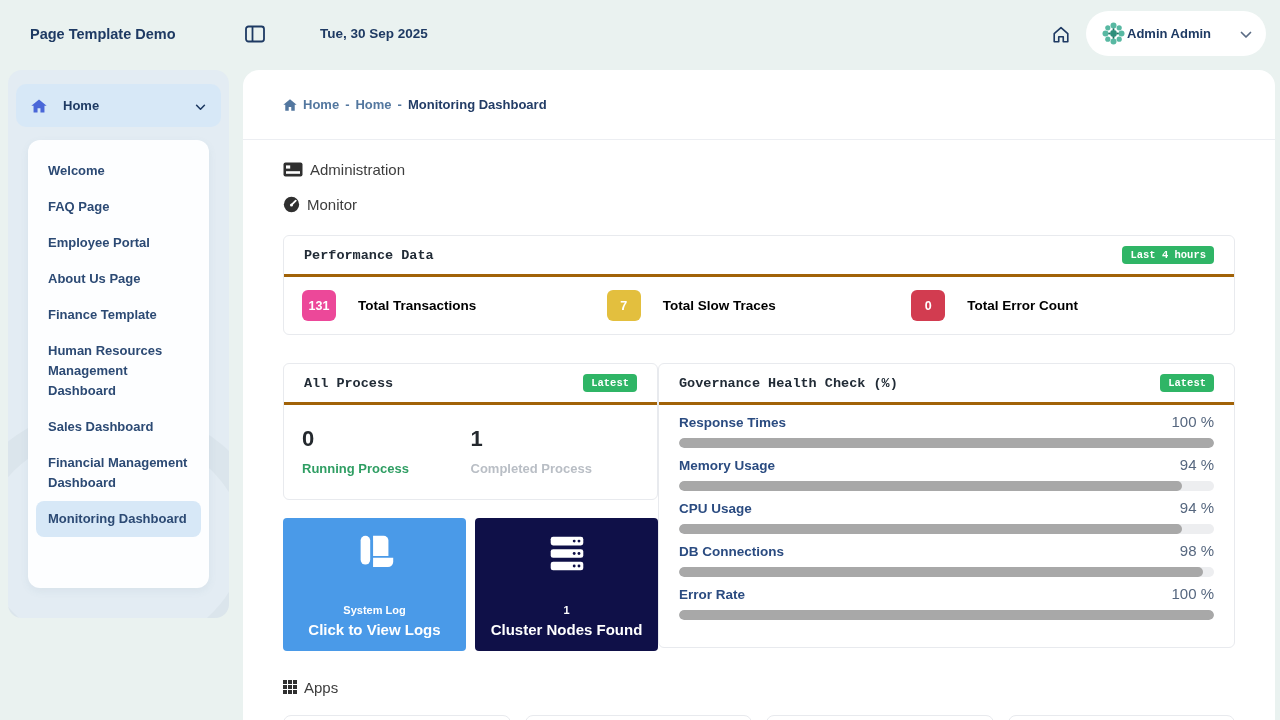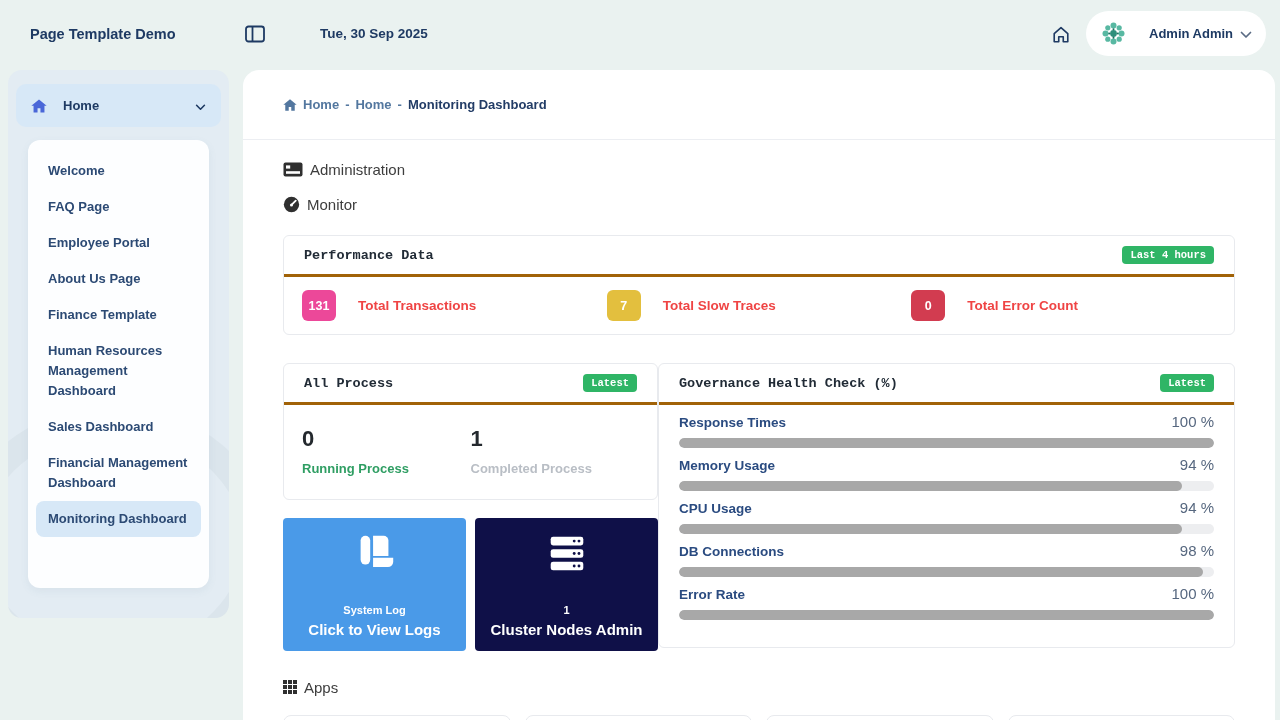--- a/index.html
+++ b/index.html
@@ -12,21 +12,21 @@
     color:#1e3a63;
   }
   
   .topbar { position:absolute; top:0; left:0; width:1280px; height:66px; }
   .app-title { position:absolute; left:30px; top:26px; font-size:14.5px; font-weight:700; color:#1e3a63; }
   .toggle-btn { position:absolute; left:245px; top:25px; width:20px; height:18px; cursor:pointer; }
   .topbar-date { position:absolute; left:320px; top:26px; font-size:13.5px; font-weight:700; color:#1e3a63; }
   .home-btn { position:absolute; left:1051px; top:25px; width:20px; height:19px; cursor:pointer; }
   .user-pill { position:absolute; left:1086px; top:11px; width:180px; height:45px; background:#ffffff;
     border-radius:23px; display:flex; align-items:center; padding:0 14px; cursor:pointer; }
-  .user-name { font-size:13px; font-weight:700; color:#1e3a63; margin-left:22px; }
+  .user-name { font-size:13px; font-weight:700; color:#1e3a63; margin-left:0; }
   .user-caret { margin-left:auto; }
   
   .sidebar { position:absolute; left:8px; top:70px; width:221px; height:548px; background:#e3ecf3;
     border-radius:14px; overflow:hidden; }
   .sidebar::after { content:""; position:absolute; right:-40px; bottom:-60px; width:260px; height:220px;
     border-radius:50%; border:26px solid rgba(165,180,190,0.12); pointer-events:none; }
   .side-home { margin:14px 8px 0 8px; height:43px; background:#d7e8f7; border-radius:10px;
     display:flex; align-items:center; padding:0 15px; cursor:pointer; position:relative; z-index:2; }
   .side-home-label { font-size:13px; font-weight:700; color:#1e3a63; margin-left:16px; }
   .side-home-caret { margin-left:auto; }
@@ -54,21 +54,21 @@
   .badge-green { background:#2fb566; color:#fff; font-size:10.5px; font-weight:700;
     padding:3px 8px; border-radius:4px; }
   .perf-card { margin-top:22px; }
   .perf-body { display:flex; padding:13px 18px; }
   .stat { flex:1; display:flex; align-items:center; gap:22px; }
   .stat-badge { width:34px; height:31px; border-radius:6px; color:#fff; font-size:12.5px; font-weight:700;
     display:flex; align-items:center; justify-content:center; }
   .stat-badge.blue { background:#ec4899; }
   .stat-badge.yellow { background:#e3bf3e; }
   .stat-badge.red { background:#d23c50; }
-  .stat-label { font-size:13.5px; font-weight:700; color:#ef4444; }
+  .stat-label { font-size:13.5px; font-weight:700; color:#000000; }
   .row2 { display:flex; margin-top:28px; }
   .col-left { width:375px; flex:none; }
   .col-right { flex:1; }
   .process-card { height:137px; }
   .process-body { display:flex; padding:21px 18px; }
   .proc { flex:1; }
   .proc-val { font-size:22px; font-weight:700; color:#24292e; }
   .proc-label { font-size:13px; font-weight:700; margin-top:9px; }
   .proc-label.running { color:#2f9e63; }
   .proc-label.completed { color:#b9bec5; }
@@ -264,21 +264,21 @@
                 <circle cx="31.5" cy="8.5" r="1.5"></circle>
                   <circle cx="36.5" cy="8.5" r="1.5"></circle>
                 <circle cx="31.5" cy="21.5" r="1.5"></circle>
                   <circle cx="36.5" cy="21.5" r="1.5"></circle>
                 <circle cx="31.5" cy="34.5" r="1.5"></circle>
                   <circle cx="36.5" cy="34.5" r="1.5"></circle>
               </g>
             </svg>
             <div class="tile-spacer"></div>
             <div class="tile-top">1</div>
-            <div class="tile-main">Cluster Nodes Admin</div>
+            <div class="tile-main">Cluster Nodes Found</div>
           </div>
         </div>
       </div>
 
       <div class="col-right">
 
         <div class="card gov-card">
           <div class="card-head">
             <span class="card-title">Governance Health Check (%)</span>
             <span class="badge-green">Latest</span>

